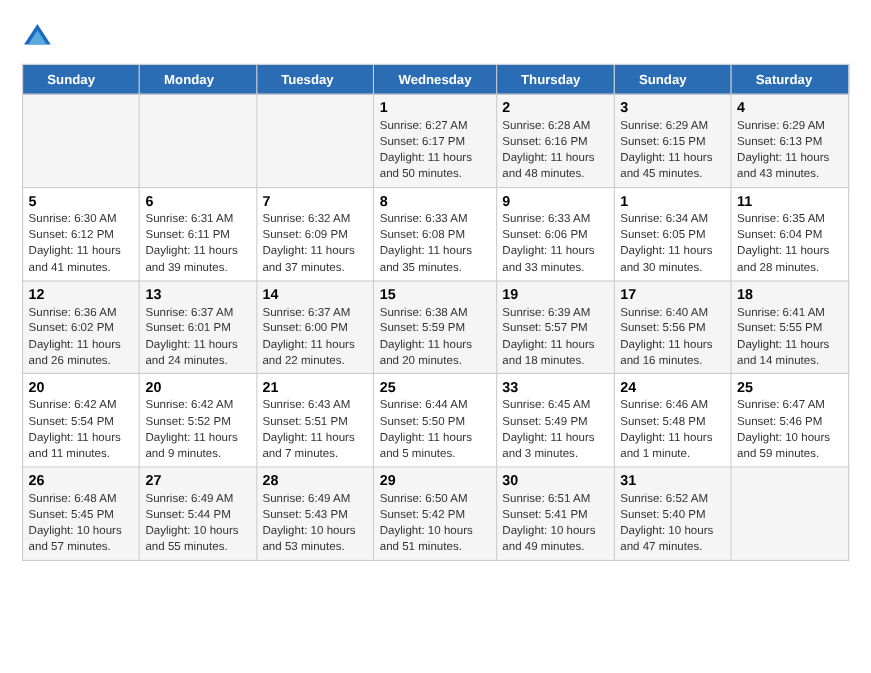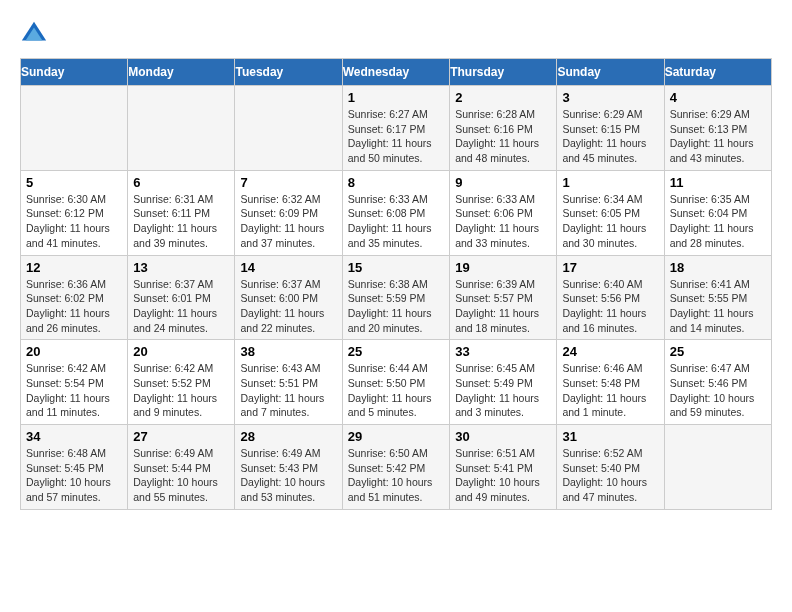--- a/index.html
+++ b/index.html
@@ -46,21 +46,21 @@
     }
     table {
       width: 100%;
       border-collapse: collapse;
       font-size: 11px;
     }
     thead tr th {
       background-color: #2a6db5;
       color: #fff;
       text-align: left;
-      padding: 6px 0;
+      padding: 6px 22px;
       font-size: 12px;
       font-weight: bold;
       border: 1px solid #ccc;
     }
     tbody tr td {
       border: 1px solid #ccc;
       vertical-align: top;
       padding: 4px 5px;
       height: 80px;
       width: 108px;
@@ -201,21 +201,21 @@
       <tr>
         <td>
           <span class="day-num">20</span>
           <div class="day-info">Sunrise: 6:42 AM<br>Sunset: 5:54 PM<br>Daylight: 11 hours and 11 minutes.</div>
         </td>
         <td>
           <span class="day-num">20</span>
           <div class="day-info">Sunrise: 6:42 AM<br>Sunset: 5:52 PM<br>Daylight: 11 hours and 9 minutes.</div>
         </td>
         <td>
-          <span class="day-num">38</span>
+          <span class="day-num">21</span>
           <div class="day-info">Sunrise: 6:43 AM<br>Sunset: 5:51 PM<br>Daylight: 11 hours and 7 minutes.</div>
         </td>
         <td>
           <span class="day-num">25</span>
           <div class="day-info">Sunrise: 6:44 AM<br>Sunset: 5:50 PM<br>Daylight: 11 hours and 5 minutes.</div>
         </td>
         <td>
           <span class="day-num">33</span>
           <div class="day-info">Sunrise: 6:45 AM<br>Sunset: 5:49 PM<br>Daylight: 11 hours and 3 minutes.</div>
         </td>
@@ -223,21 +223,21 @@
           <span class="day-num">24</span>
           <div class="day-info">Sunrise: 6:46 AM<br>Sunset: 5:48 PM<br>Daylight: 11 hours and 1 minute.</div>
         </td>
         <td>
           <span class="day-num">25</span>
           <div class="day-info">Sunrise: 6:47 AM<br>Sunset: 5:46 PM<br>Daylight: 10 hours and 59 minutes.</div>
         </td>
       </tr>
       <tr>
         <td>
-          <span class="day-num">34</span>
+          <span class="day-num">26</span>
           <div class="day-info">Sunrise: 6:48 AM<br>Sunset: 5:45 PM<br>Daylight: 10 hours and 57 minutes.</div>
         </td>
         <td>
           <span class="day-num">27</span>
           <div class="day-info">Sunrise: 6:49 AM<br>Sunset: 5:44 PM<br>Daylight: 10 hours and 55 minutes.</div>
         </td>
         <td>
           <span class="day-num">28</span>
           <div class="day-info">Sunrise: 6:49 AM<br>Sunset: 5:43 PM<br>Daylight: 10 hours and 53 minutes.</div>
         </td>

